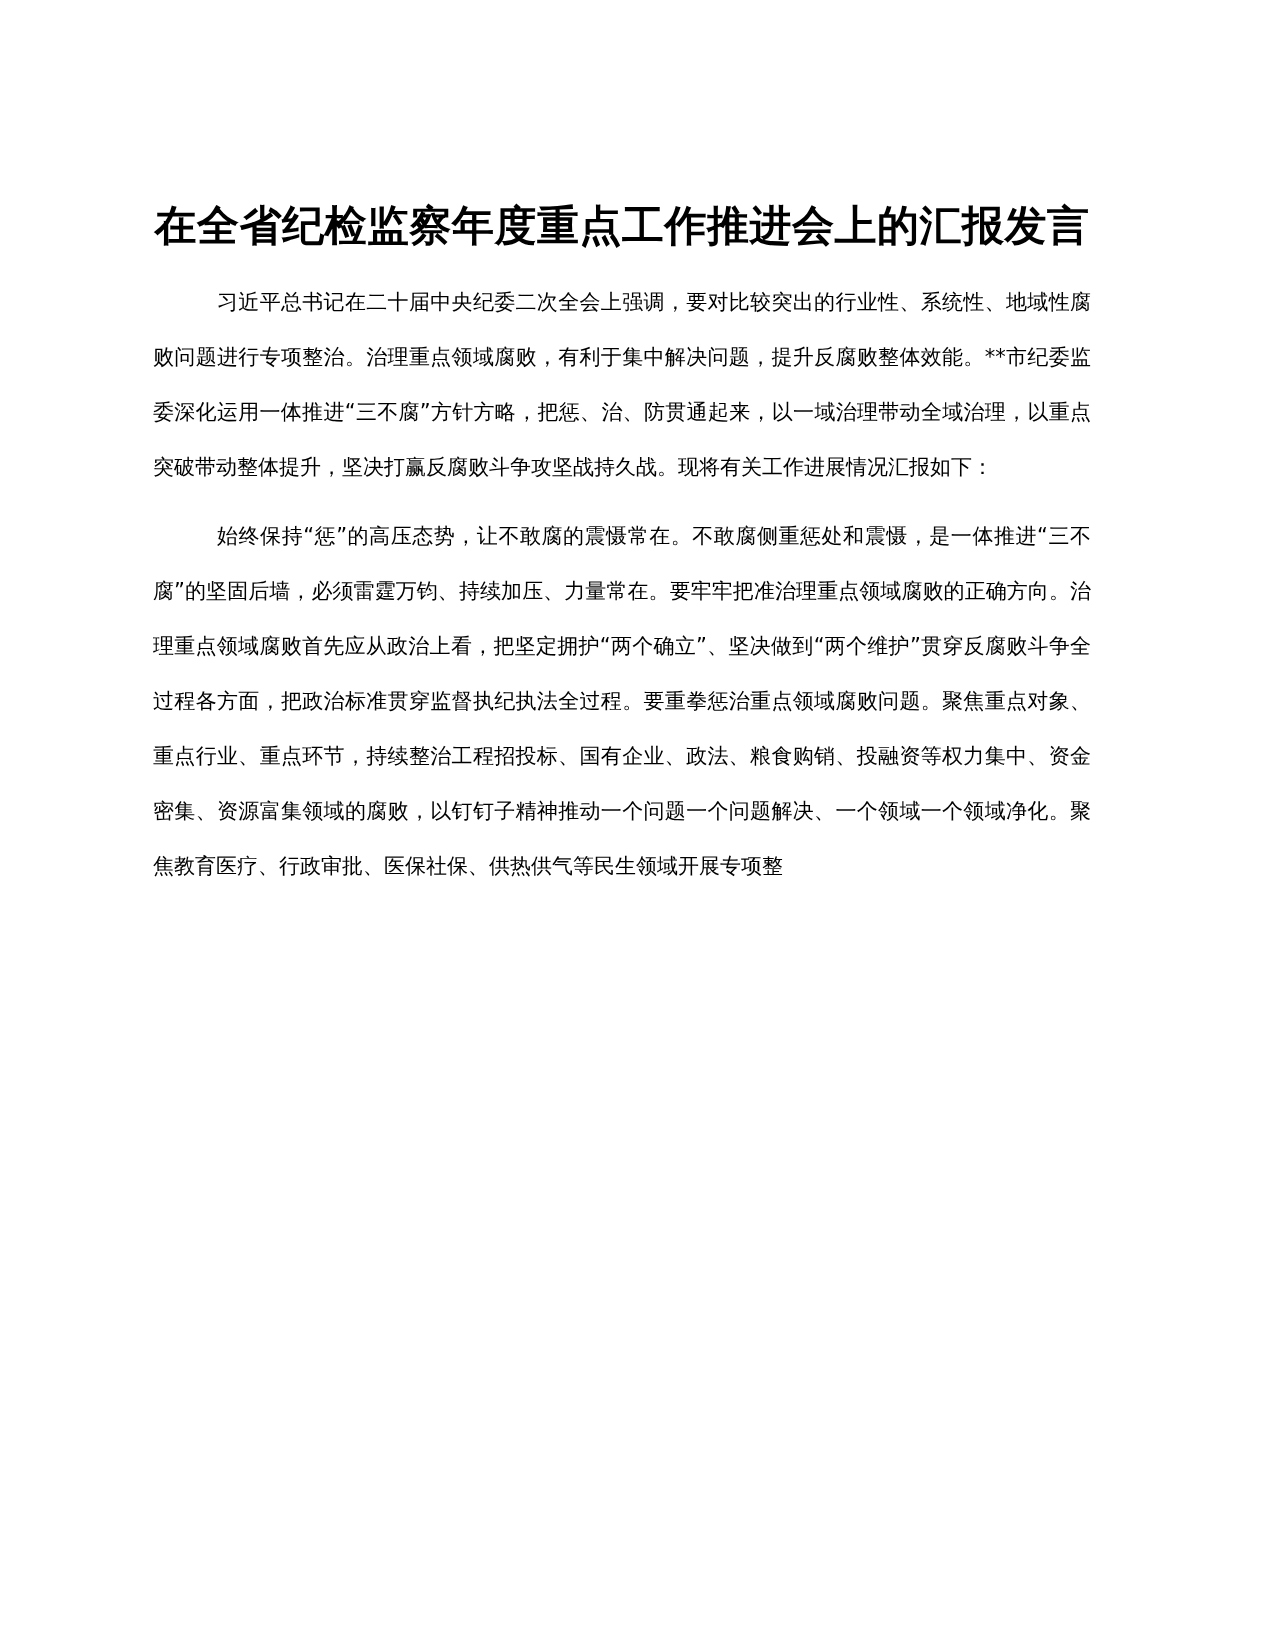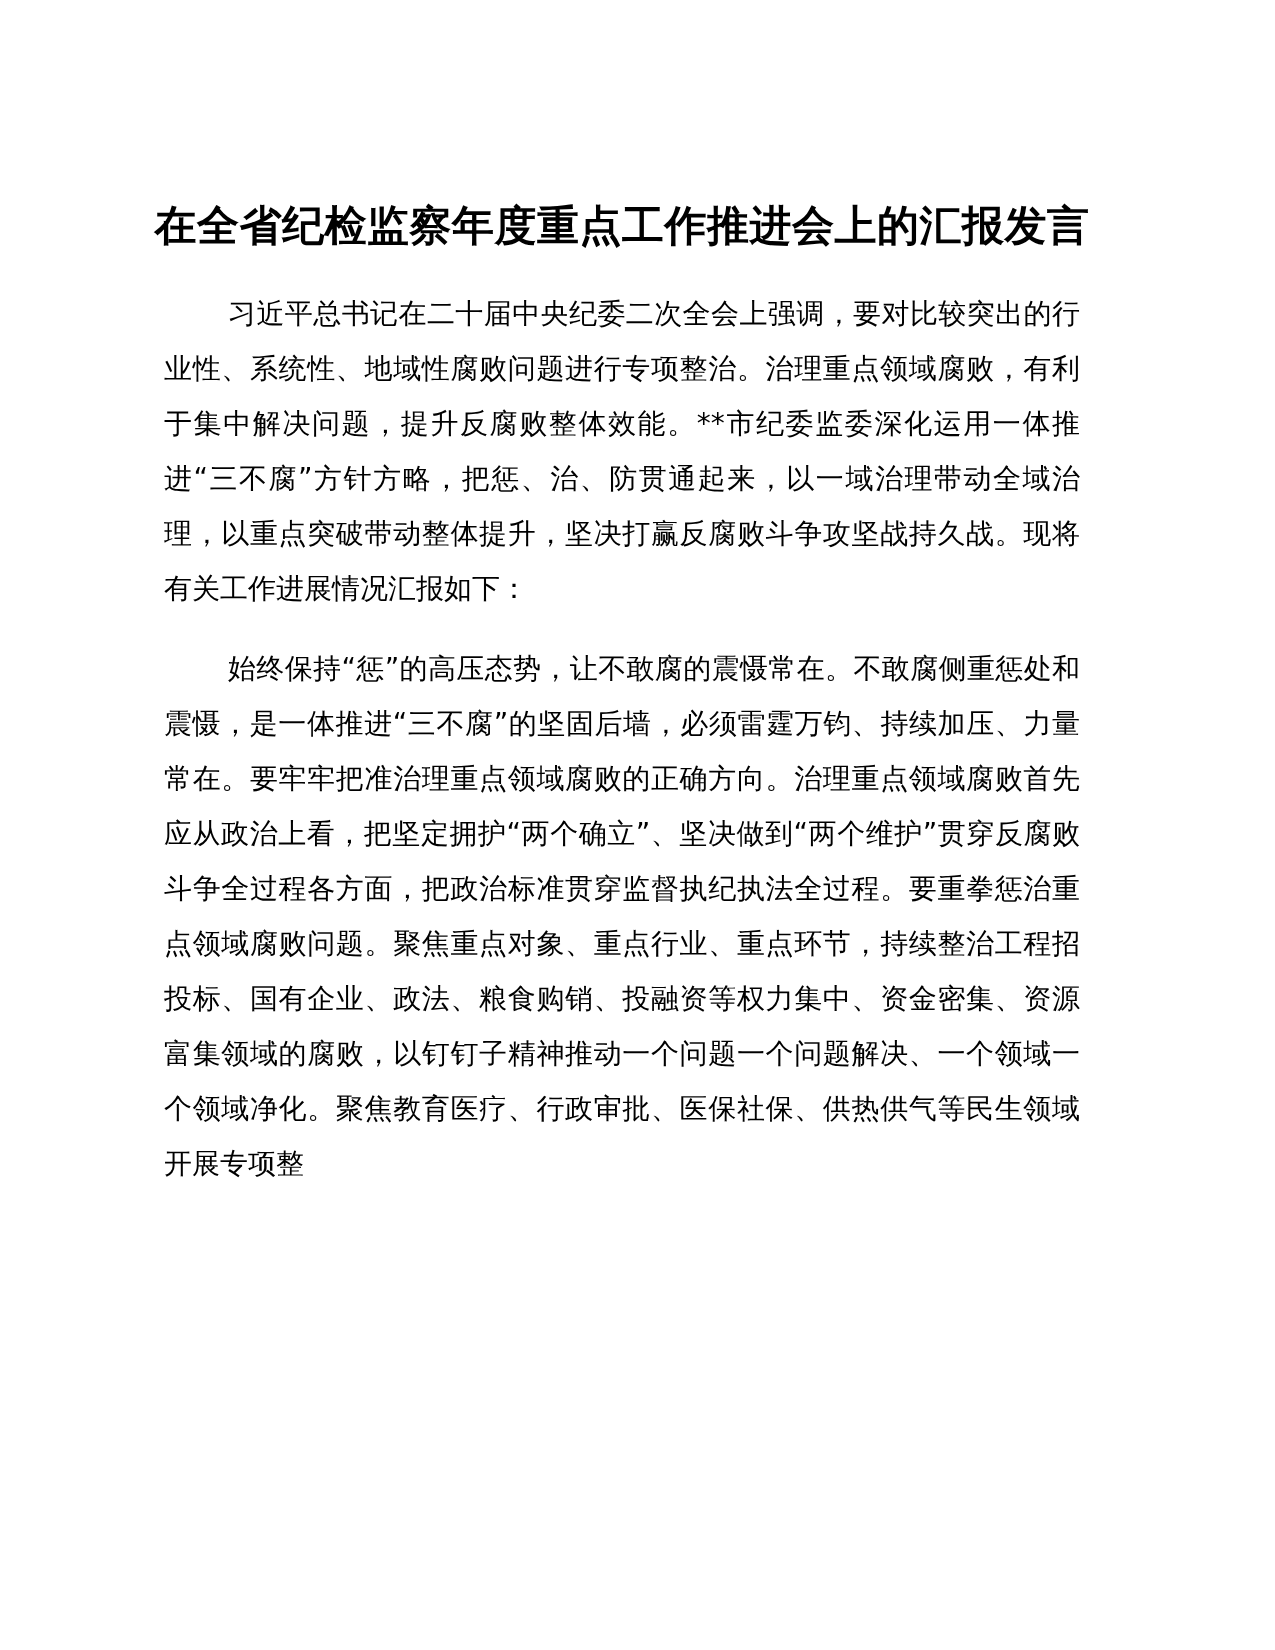--- a/index.html
+++ b/index.html
@@ -40,23 +40,23 @@
   .salutation {
     margin: 0;
     padding-top: 32px;
     font-size: 32px;
     line-height: 55px;
     text-align: left;
     padding-left: 80px;
     word-break: break-all;
   }
   .body-para {
-    margin: 12px;
+    margin: 1px;
     padding-top: 18px;
-    font-size: 28px;
+    font-size: 21px;
     line-height: 55px;
     text-align: justify;
     text-align-last: left;
     text-indent: 64px;
     word-break: break-all;
     -webkit-hyphens: none;
     hyphens: none;
   }
   .body-para.tight {
     padding-top: 13px;

